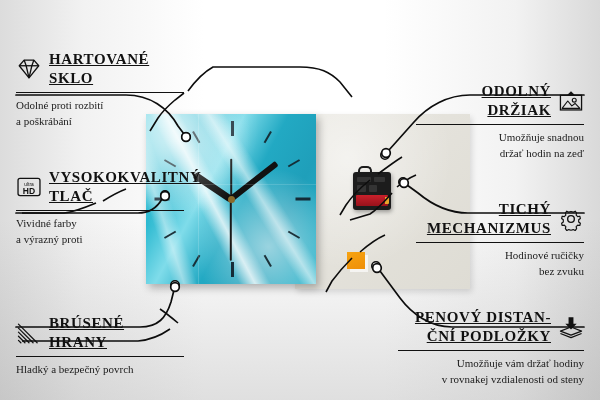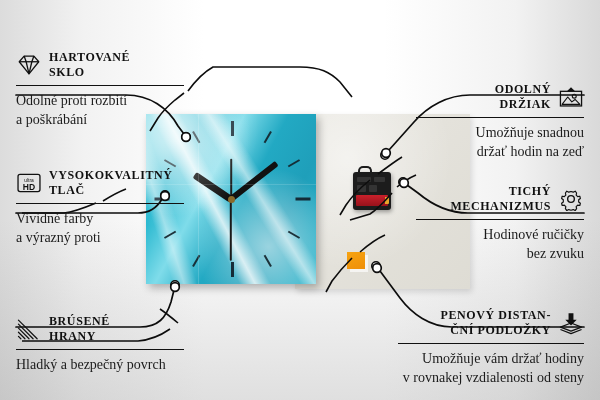--- a/index.html
+++ b/index.html
@@ -106,41 +106,41 @@
   }
 
   
   .leaders { position:absolute; inset:0; pointer-events:none; }
 
   
   .feat { position:absolute; width: 168px; }
   .feat .head { display:flex; align-items:center; gap:7px; }
   .feat .titles {
     font-family: "Liberation Serif", serif;
-    font-weight: 700; font-size: 12px; letter-spacing: 0.6px;
-    color:#111; line-height: 1.28; text-transform: uppercase;
+    font-weight: 700; font-size: 15px; letter-spacing: 0.6px;
+    color:#111; line-height: 1.28; text-transform: uppercase; text-decoration: underline;
   }
   .feat .rule { height:1px; background:#111; margin:4px 0 5px; }
   .feat .sub {
     font-family: "Liberation Serif", serif;
-    font-size: 14px; color:#1b1b1b; line-height:1.38;
+    font-size: 11px; color:#1b1b1b; line-height:1.38;
   }
   .feat.left  .head { justify-content:flex-start; }
   .feat.left  .titles, .feat.left .sub { text-align:left; }
   .feat.right .head { justify-content:flex-end; flex-direction: row; margin-top: 32px; }
   .feat.right .titles, .feat.right .sub { text-align:right; }
 
   .ico { width:26px; height:24px; flex:0 0 26px; display:block; }
 
   
   #f-glass   { left: 16px;  top: 50px; }
   #f-print   { left: 16px;  top: 168px; }
   #f-edges   { left: 16px;  top: 276px; margin-top: 38px; }
   #f-holder  { left: 416px; top: 50px; }
-  #f-mech    { left: 416px; top: 152px; }
+  #f-mech    { left: 416px; top: 168px; }
   #f-foam    { left: 416px; top: 276px; }
 </style>
 </head>
 <body>
 
 <div id="stage">
 
   <div class="photo-wrap">
 
     <div class="backpanel"></div>

